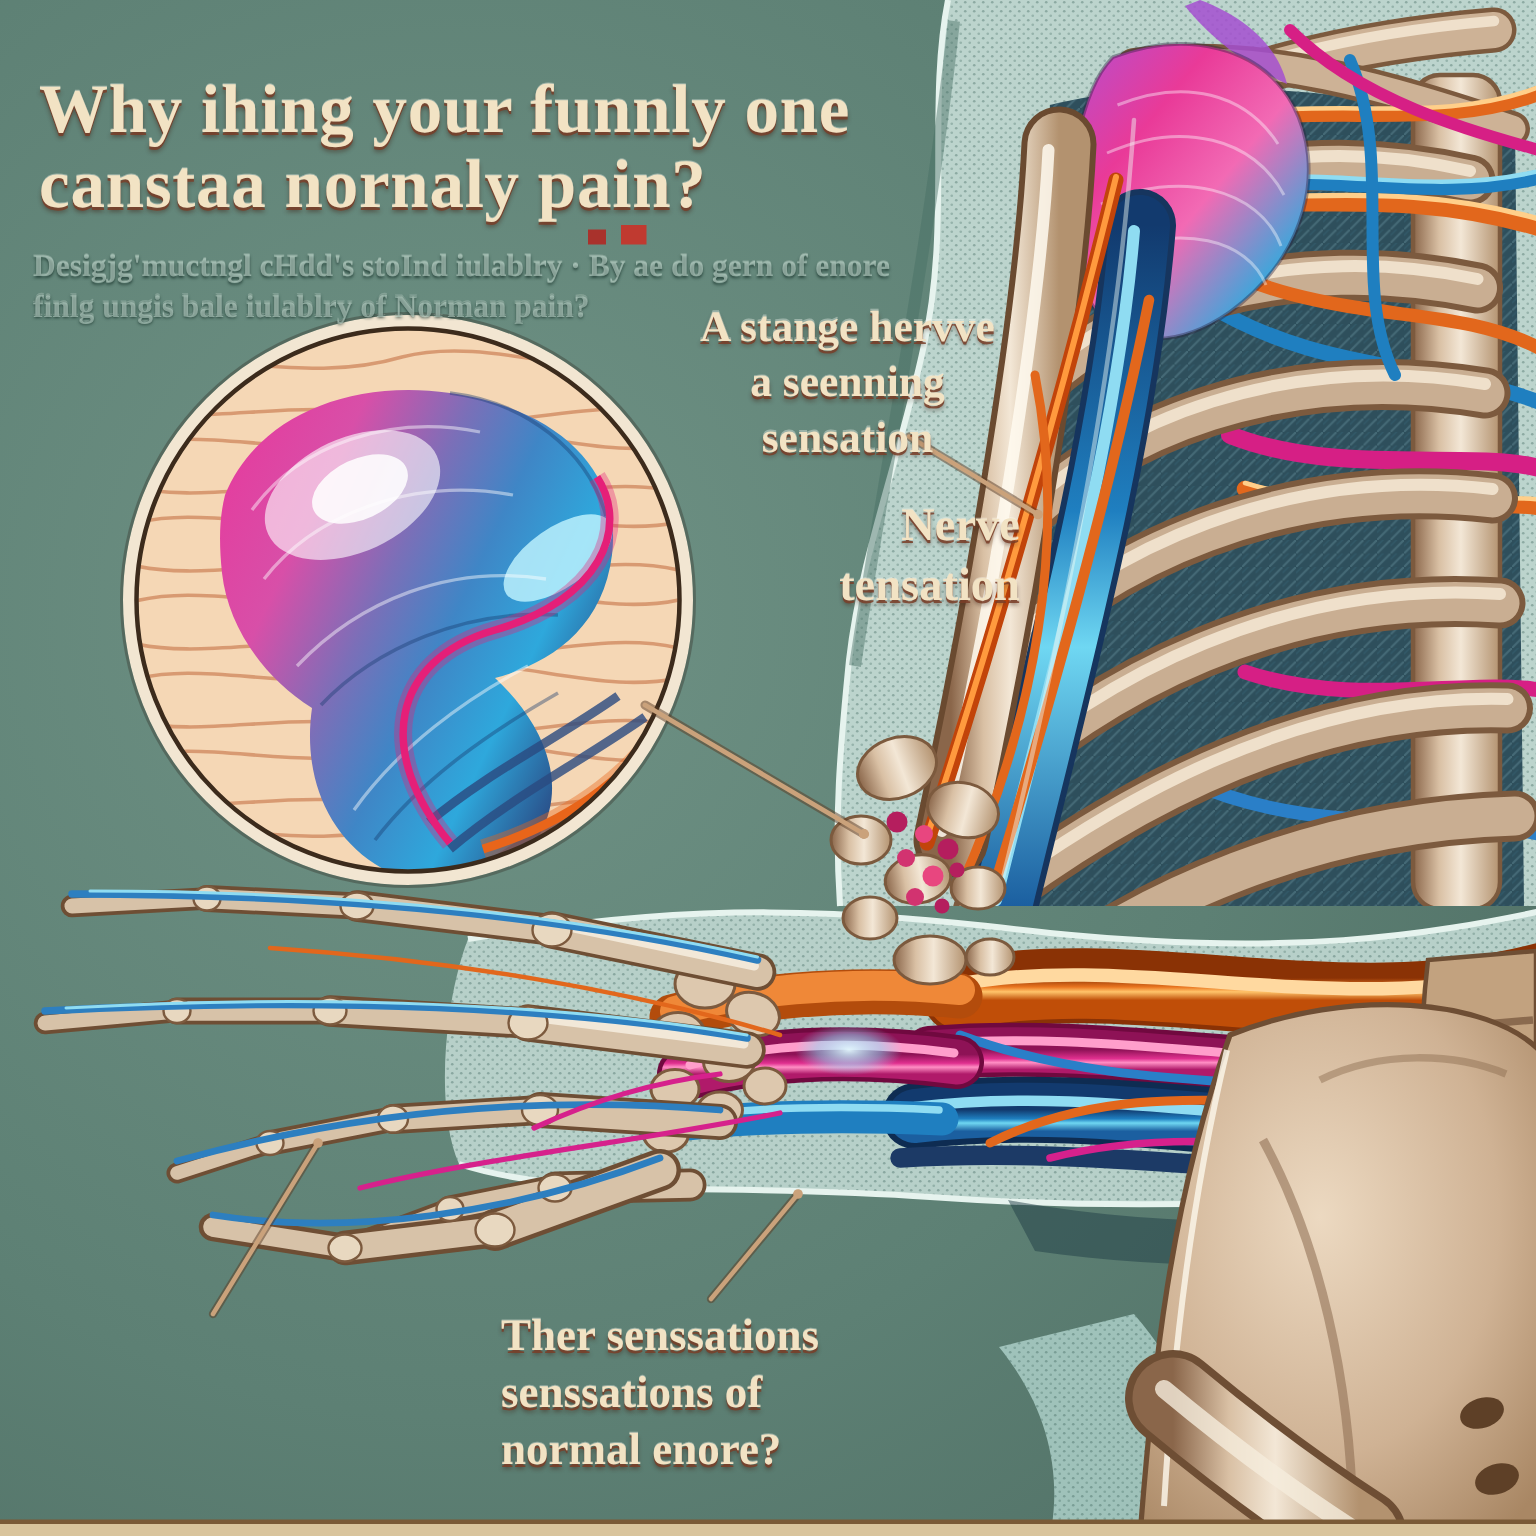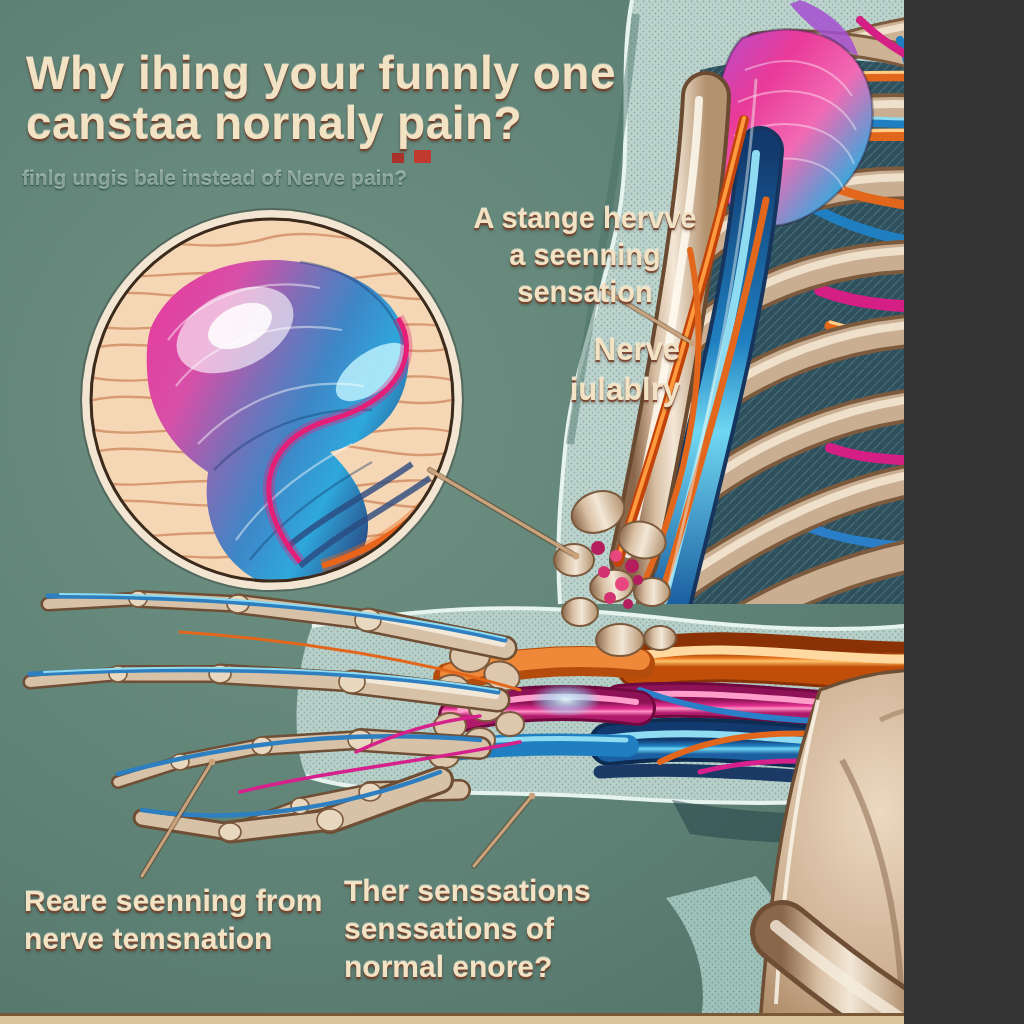--- a/index.html
+++ b/index.html
@@ -1,29 +1,29 @@
 <!DOCTYPE html>
 <html><head>
 <meta charset="utf-8">
 <style>
   html,body{margin:0;padding:0;background:#333;}
-  .canvas{position:relative;width:904px;height:1024px;overflow:hidden;
-          font-family:Liberation Sans, sans-serif;background:#701a75;}
+  .canvas{position:relative;width:1024px;height:1024px;overflow:hidden;
+          font-family:Liberation Serif, serif;background:#701a75;}
   .canvas svg{position:absolute;left:0;top:0;}
   .txt{position:absolute;z-index:10;}
   .engraved{color:#f2e3c4;font-weight:bold;
     text-shadow:0 2px 0 rgba(122,62,40,.85),0 3px 3px rgba(60,30,20,.45),0 -1px 0 rgba(255,255,250,.35);}
   .title{left:26px;top:48px;font-size:46px;line-height:50px;letter-spacing:.5px;}
   .subtitle{left:22px;top:164px;font-size:21px;line-height:27px;font-weight:bold;
     color:rgba(198,222,212,.55);text-shadow:0 1px 2px rgba(28,54,46,.8),0 -1px 0 rgba(240,250,245,.25);}
   .label{font-size:29px;line-height:37px;}
-  .lbl-strange{left:440px;top:200px;width:290px;text-align:center;}
+  .lbl-strange{left:420px;top:200px;width:290px;text-align:center;}
   .lbl-tension{left:440px;top:330px;width:240px;text-align:right;font-size:31px;line-height:40px;}
   .lbl-rare{left:24px;top:882px;font-size:30px;line-height:38px;}
-  .lbl-other{left:334px;top:872px;font-size:30px;line-height:38px;margin-left:10px;}
+  .lbl-other{left:334px;top:872px;font-size:30px;line-height:38px;}
   .line{display:block;}
 </style>
 </head>
 <body>
 
 <div class="canvas">
 
 <svg width="1024" height="1024" viewBox="0 0 1024 1024">
   <defs>
     <radialGradient id="bgGrad" cx="30%" cy="40%" r="95%">
@@ -451,38 +451,35 @@
     <rect x="0" y="1016" width="1024" height="8" fill="#d9c49c"></rect>
   </g>
 </svg>
 
 <div class="txt title engraved">
   <span class="line">Why ihing your funnly one</span>
   <span class="line">canstaa nornaly pain?</span>
 </div>
 
 <div class="txt subtitle">
-  <span class="line">finlg ungis bale instead of Nerve pain?</span>
+  <span class="line">Desigjg'muctngl cHdd's stoInd iulablry · By ae do gern of enore</span>
+  <span class="line">finlg ungis bale iulablry of Norman pain?</span>
 </div>
 
 <div class="txt label engraved lbl-strange">
   <span class="line">A stange hervve</span>
   <span class="line">a seenning</span>
   <span class="line">sensation</span>
 </div>
 
 <div class="txt label engraved lbl-tension">
   <span class="line">Nerve</span>
-  <span class="line">iulablry</span>
-</div>
-
-<div class="txt label engraved lbl-rare">
-  <span class="line">Reare seenning from</span>
-  <span class="line">nerve temsnation</span>
-</div>
+  <span class="line">tensation</span>
+</div>
+
 
 <div class="txt label engraved lbl-other">
   <span class="line">Ther senssations</span>
   <span class="line">senssations of</span>
   <span class="line">normal enore?</span>
 </div>
 
 </div>
 
 </body></html>

